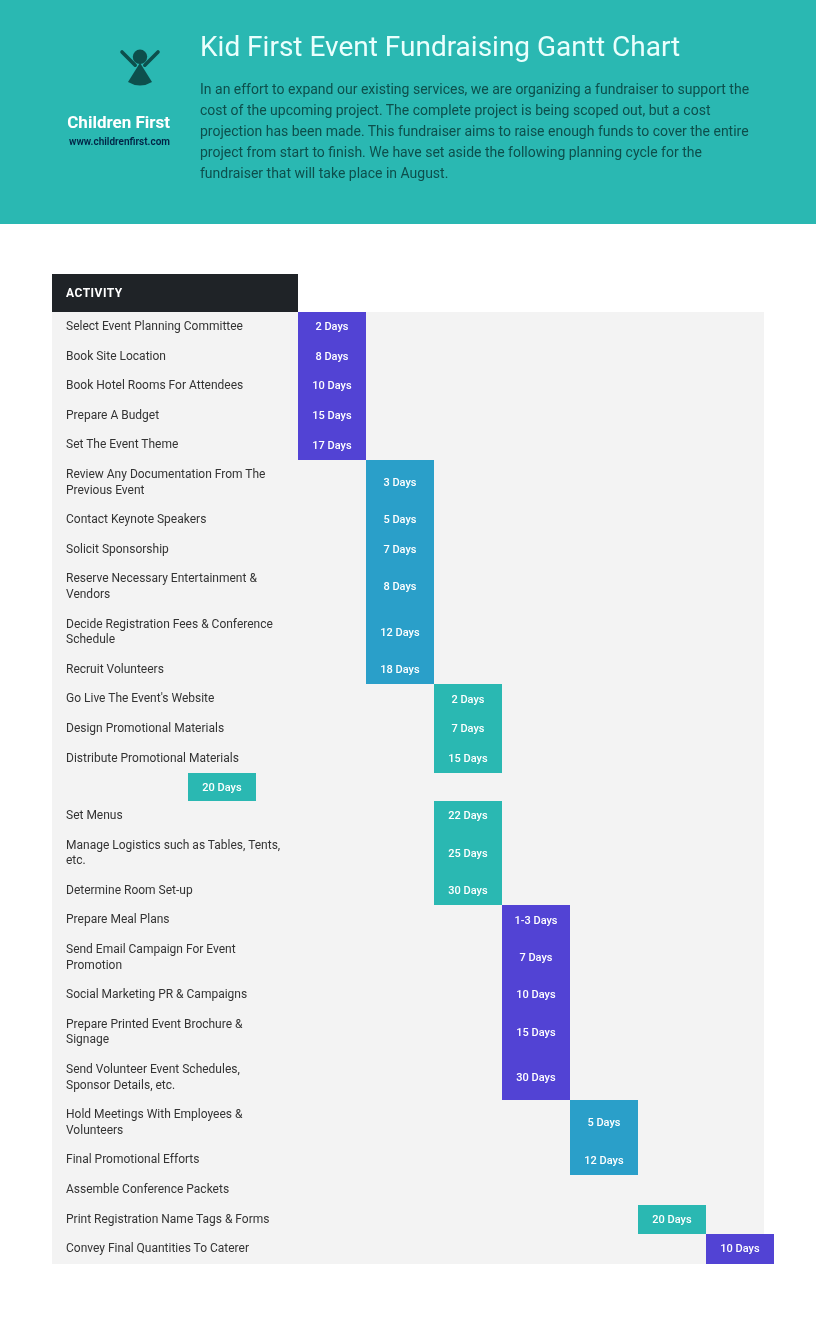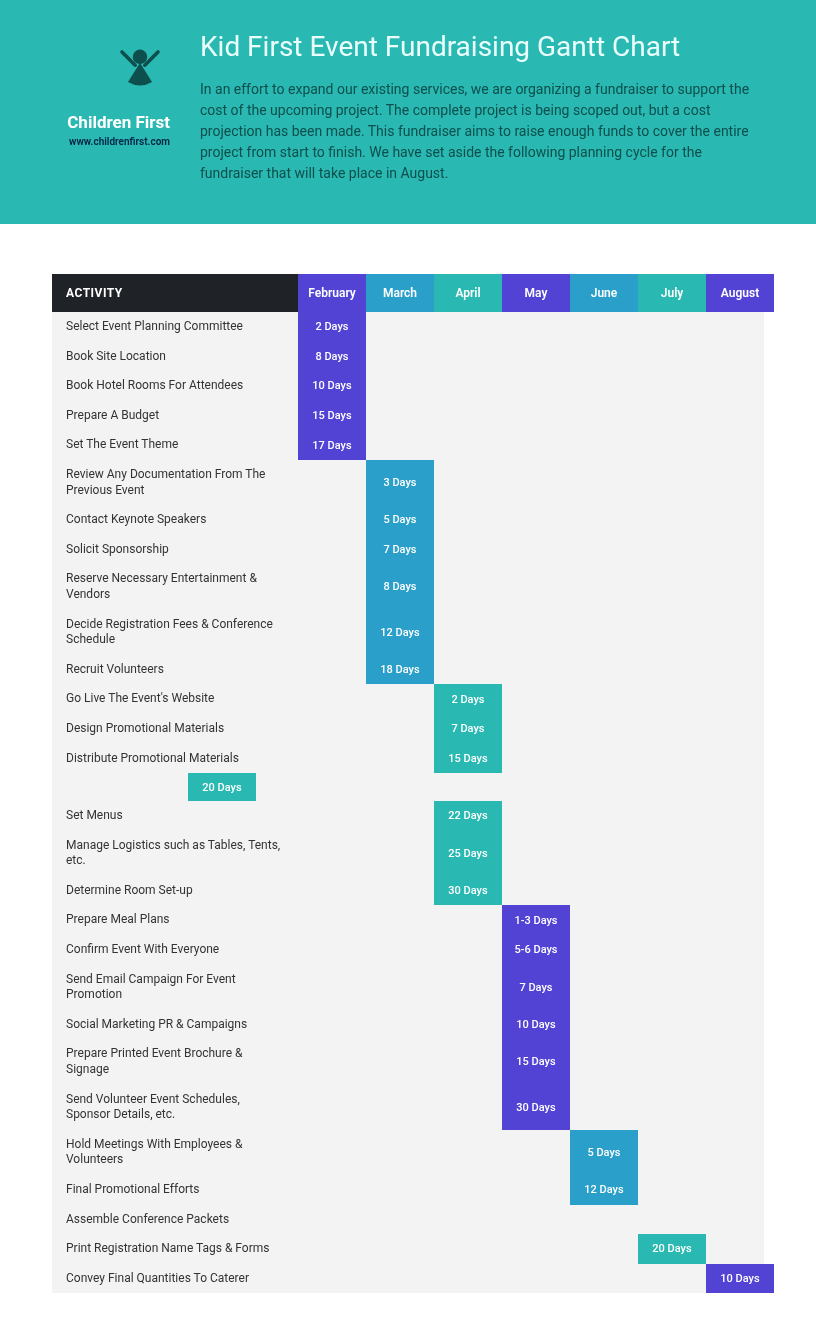--- a/index.html
+++ b/index.html
@@ -41,29 +41,20 @@
   </div>
   <div class="hdrtxt">
     <div class="title">Kid First Event Fundraising Gantt Chart</div>
     <div class="desc">In an effort to expand our existing services, we are organizing a fundraiser to support the cost of the upcoming project. The complete project is being scoped out, but a cost projection has been made. This fundraiser aims to raise enough funds to cover the entire project from start to finish. We have set aside the following planning cycle for the fundraiser that will take place in August.</div>
   </div>
 </div>
 
 <div class="chart">
   <div class="ghdr">
     <div class="actcol">ACTIVITY</div>
-    <div id="mhdrs" style="display:flex">
-        <div class="mcol m0">February</div>
-        <div class="mcol m1">March</div>
-        <div class="mcol m2">April</div>
-        <div class="mcol m3">May</div>
-        <div class="mcol m4">June</div>
-        <div class="mcol m5">July</div>
-        <div class="mcol m6">August</div>
-      </div>
   </div>
   <div id="rows">
       <div class="row">
         <div class="rowlbl">Select Event Planning Committee</div>
         <div class="rowbars">
           <div class="cell">
             <div class="bar" style="background: rgb(82, 67, 212);">2 Days</div>
           </div>
           <div class="cell"></div>
           <div class="cell"></div>
@@ -311,34 +302,20 @@
         </div>
       </div>
       <div class="row">
         <div class="rowlbl">Prepare Meal Plans</div>
         <div class="rowbars">
           <div class="cell"></div>
           <div class="cell"></div>
           <div class="cell"></div>
           <div class="cell">
             <div class="bar" style="background: rgb(82, 67, 212);">1-3 Days</div>
-          </div>
-          <div class="cell"></div>
-          <div class="cell"></div>
-          <div class="cell"></div>
-        </div>
-      </div>
-      <div class="row">
-        <div class="rowlbl">Confirm Event With Everyone</div>
-        <div class="rowbars">
-          <div class="cell"></div>
-          <div class="cell"></div>
-          <div class="cell"></div>
-          <div class="cell">
-            <div class="bar" style="background: rgb(82, 67, 212);">5-6 Days</div>
           </div>
           <div class="cell"></div>
           <div class="cell"></div>
           <div class="cell"></div>
         </div>
       </div>
       <div class="row">
         <div class="rowlbl">Send Email Campaign For Event Promotion</div>
         <div class="rowbars">
           <div class="cell"></div>

